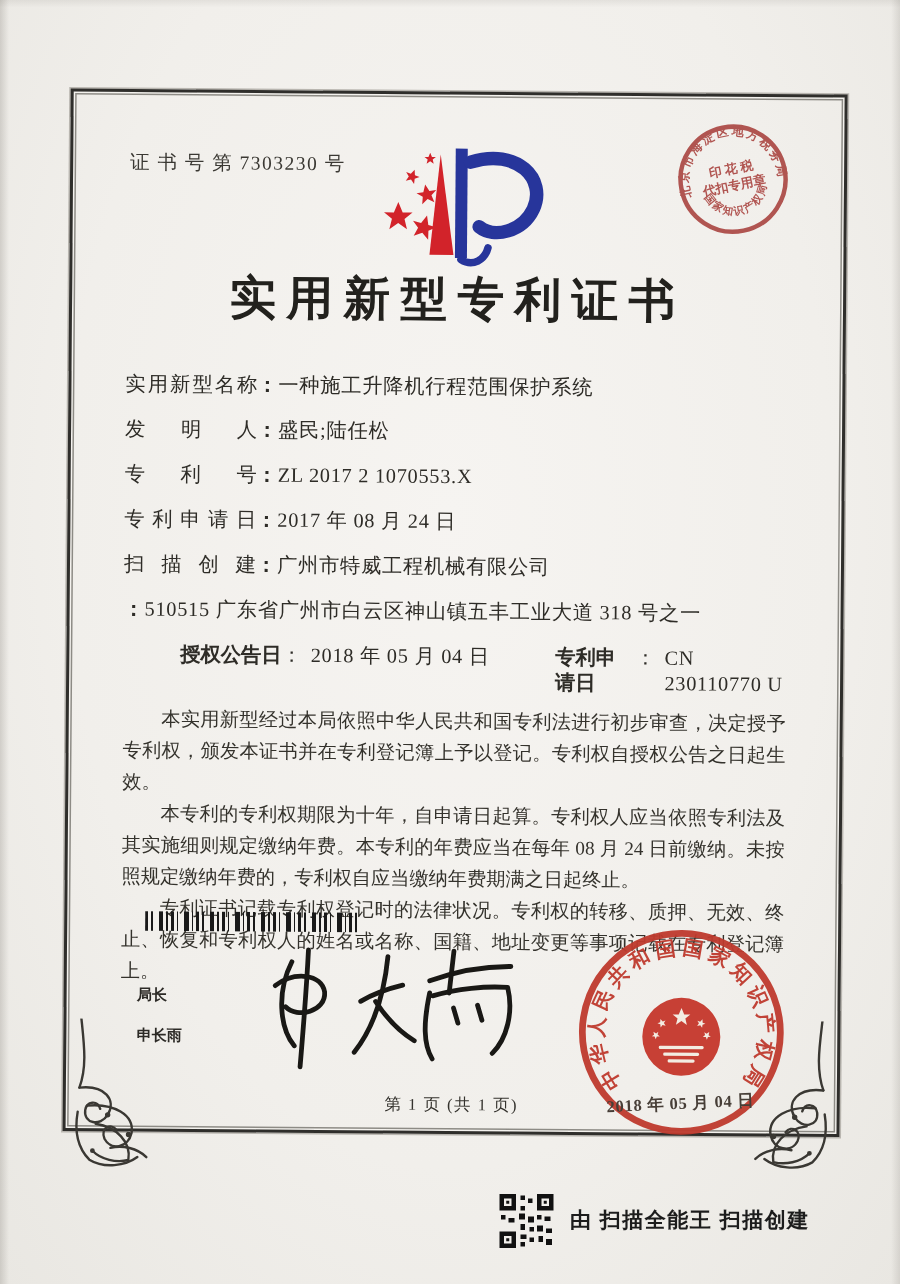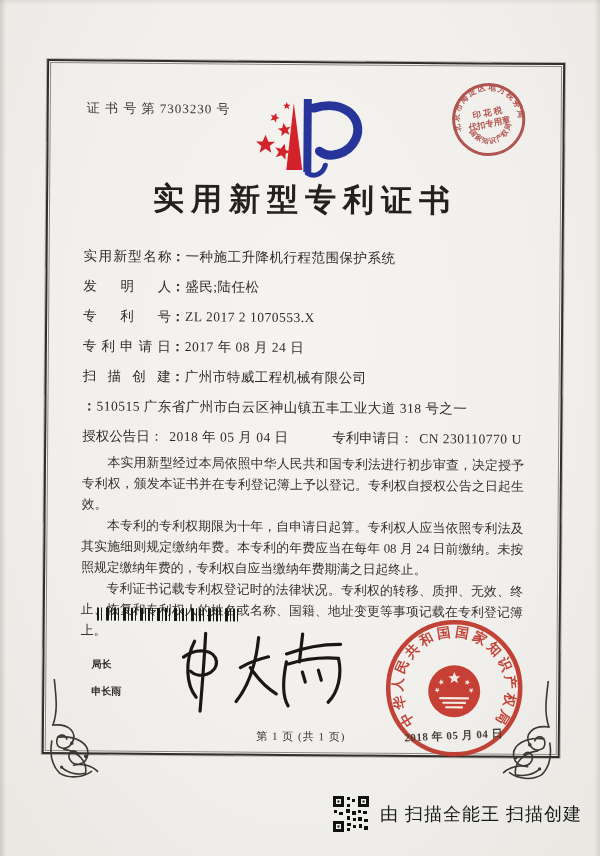--- a/index.html
+++ b/index.html
@@ -30,41 +30,41 @@
     font-size:31px;font-weight:bold;letter-spacing:7px;color:#22211d;
   }
   .content{position:absolute;left:36px;top:186px;width:442px;font-size:13.5px;line-height:17px;}
   .frow{display:flex;margin-bottom:13px;}
   .flabel{flex:0 0 88px;text-align:justify;text-align-last:justify;font-weight:400;}
   .fcolon{flex:0 0 14px;font-weight:600;}
   .fvalue{flex:1;letter-spacing:.5px;}
   .grant-row{display:flex;margin-top:2px;margin-bottom:8px;}
   .grant-left{flex:0 0 250px;display:flex;}
   .grant-right{flex:1;display:flex;}
-  .glabel{font-weight:400;}
+  .glabel{font-weight:700;margin-left:38px;}
   .gval{margin-left:6px;letter-spacing:.5px;}
   .paras{margin-top:8px;font-size:12.8px;line-height:21px;text-align:justify;color:#34322c;}
   .paras p{margin:0;text-indent:2em;}
   .barcode{
     position:absolute;left:52px;top:546px;width:142px;height:13px;
     background:repeating-linear-gradient(90deg,#191919 0 2px,transparent 2px 4px,#191919 4px 5px,transparent 5px 9px,#191919 9px 12px,transparent 12px 14px,#191919 14px 15px,transparent 15px 17px);
   }
   .signer{position:absolute;left:47px;top:589px;font-size:10px;line-height:27px;font-weight:600;color:#2c2a26;}
   .sig-svg{position:absolute;left:130px;top:565px;width:180px;height:92px;}
   .seal{position:absolute;left:339px;top:553px;width:142px;height:142px;opacity:.95;}
   .footer{position:absolute;left:0;top:666px;width:100%;text-align:center;font-size:11px;letter-spacing:1px;color:#34322d;}
   .stamp{position:absolute;left:401px;top:16px;width:78px;height:78px;transform:rotate(-12deg);opacity:.88;}
   .orn{position:absolute;color:#3a3833;}
   .orn-left{left:4px;top:618px;width:62px;height:100px;}
   .orn-right{left:448px;top:616px;width:62px;height:100px;transform:scaleX(-1);}
   .watermark{
     position:absolute;left:332px;top:795px;display:flex;align-items:center;gap:10px;
     font-family:"Liberation Sans","DejaVu Sans",sans-serif;
   }
-  .wm-text{font-size:18px;font-weight:normal;color:#1c1c1c;letter-spacing:1px;}
+  .wm-text{font-size:14px;font-weight:bold;color:#1c1c1c;letter-spacing:1px;}
   .qr{width:38px;height:38px;}
 </style>
 </head>
 <body>
 
 <div id="paper">
   <div class="scan">
 
     <div class="cert">
 

